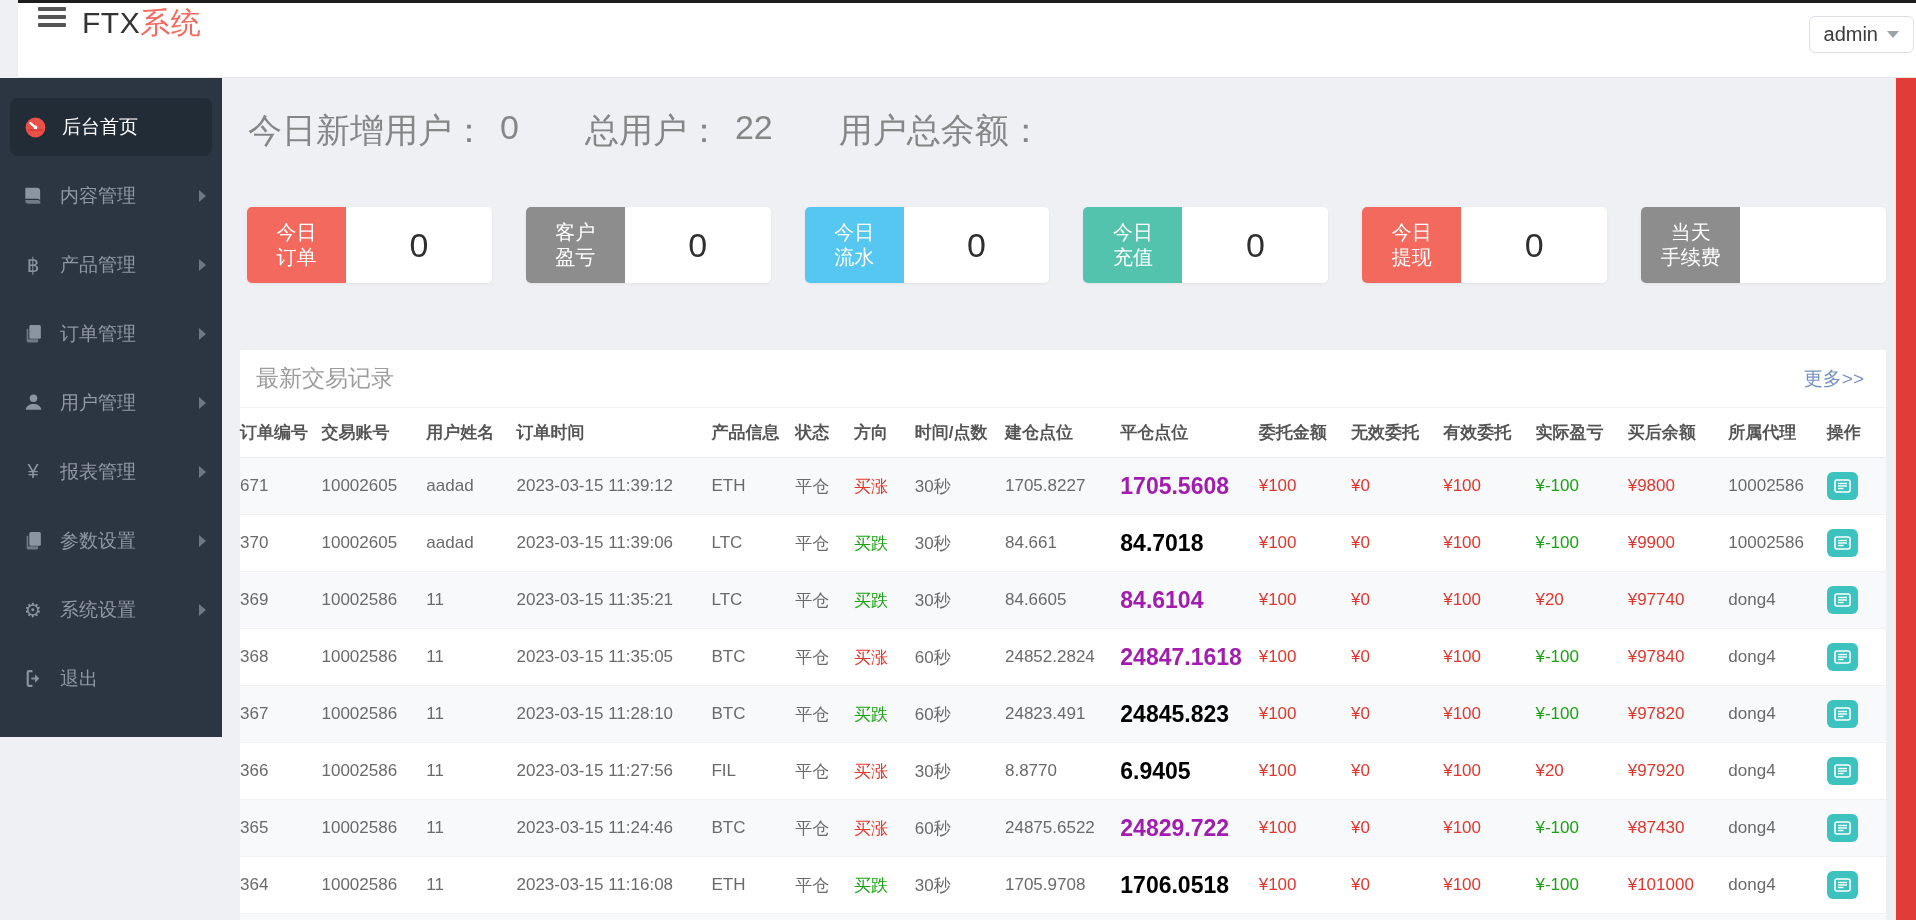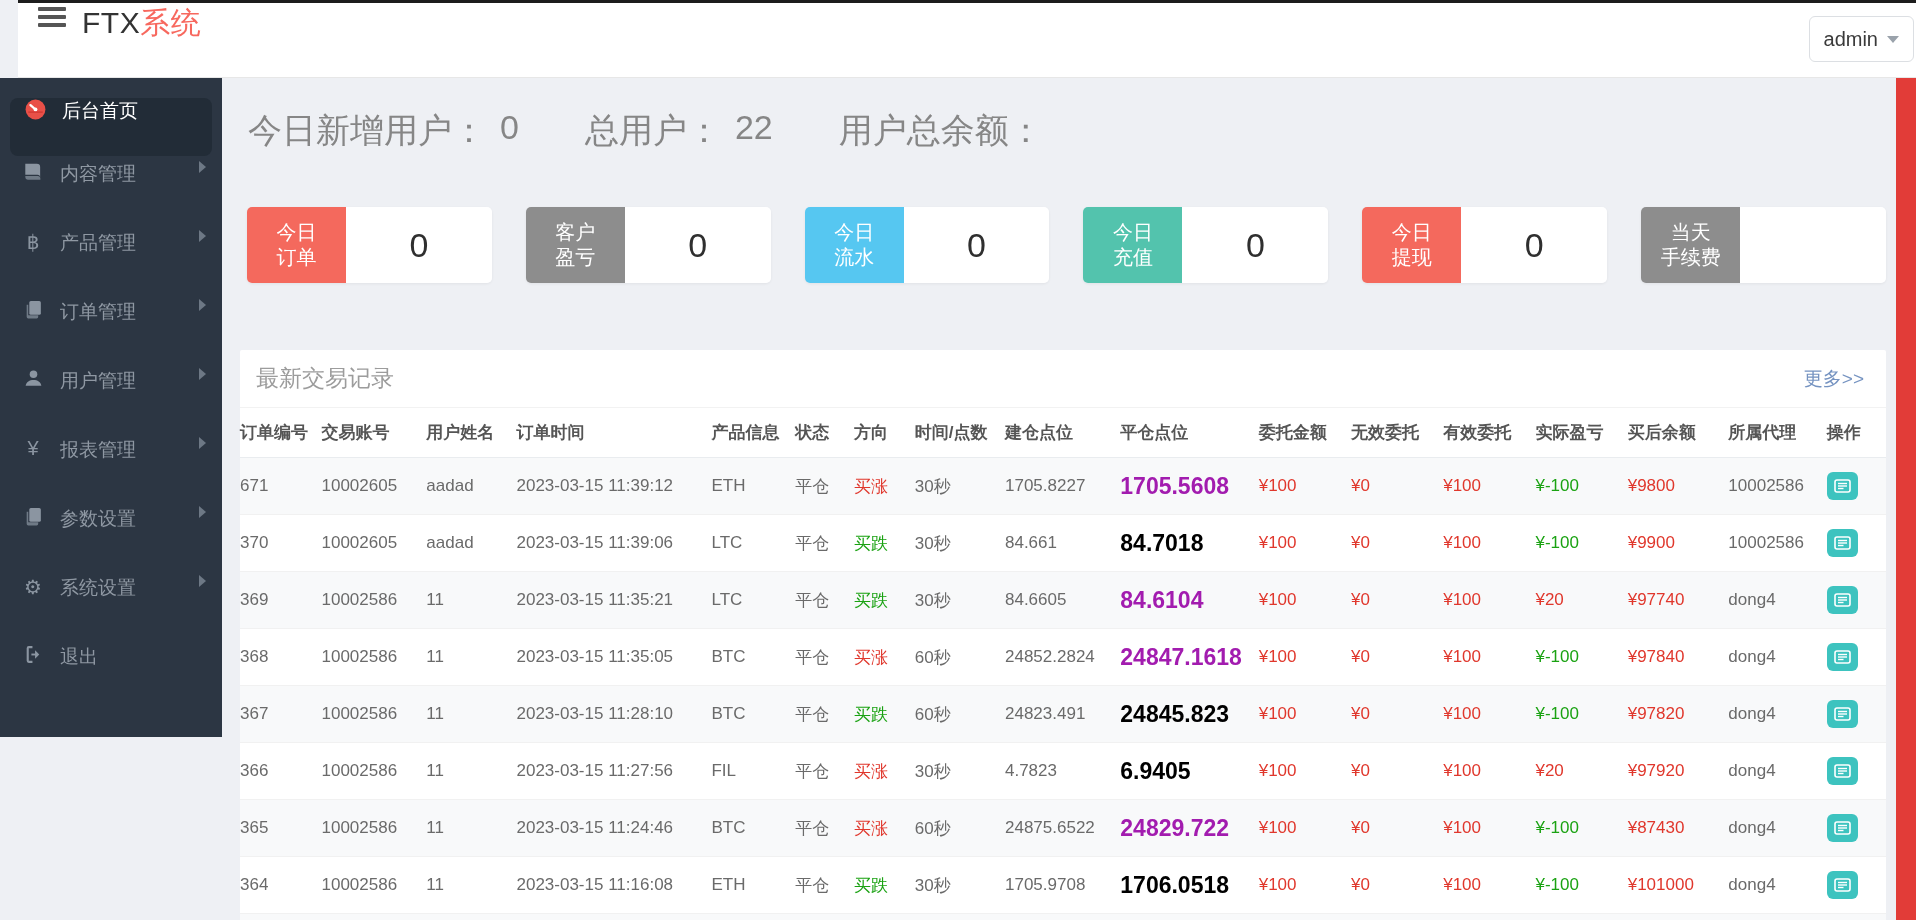--- a/index.html
+++ b/index.html
@@ -13,35 +13,35 @@
     position:absolute; top:0; left:18px; width:1916px; height:78px;
     background:#fff; border-top:3px solid #1d1d1d; border-bottom:1px solid #e7e7e7;
     display:flex; align-items:flex-start; z-index:5;
   }
   .hamburger { margin-left:20px; width:28px; cursor:pointer; }
   .hamburger span { display:block; height:4px; background:#555; margin:4px 0; border-radius:1px; }
   .brand { margin-left:16px; font-size:30px; letter-spacing:0.5px; }
   .brand .b1 { color:#333; }
   .brand .b2 { color:#f7685e; }
   .user-menu {
-    position:absolute; right:20px; top:13px; height:46px; min-width:82px;
+    position:absolute; right:20px; top:13px; height:37px; min-width:82px;
     border:1px solid #dcdfe3; border-radius:6px; background:#fff;
     display:flex; align-items:center; justify-content:center; gap:9px;
     padding:16px 14px; font-size:20px; color:#3a3a3a; cursor:pointer;
   }
   .caret-down { width:0; height:0; border-left:6px solid transparent; border-right:6px solid transparent; border-top:7px solid #9aa2ab; }
   
   .red-strip { position:absolute; top:78px; right:0; width:20px; height:842px; background:#e23c38; z-index:6; }
   
   .sidebar {
     position:absolute; top:78px; left:0; width:222px; height:659px;
     background:#2c3643; padding-top:20px;
   }
   .side-item {
-    height:69px; display:flex; align-items:flex-start; padding:0 16px 0 20px;
+    height:69px; display:flex; align-items:center; padding:0 16px 0 20px;
     color:#8f98a3; font-size:19px; cursor:pointer; position:relative;
   }
   .side-item.active {
     background:#222c37; border-radius:8px; margin:0 10px 5px 10px;
     height:58px; padding:0 10px 0 12px; color:#fff;
   }
   .s-icon { width:26px; display:inline-flex; justify-content:center; margin-right:14px; font-size:20px; color:#8b95a1; }
   .s-icon svg { display:block; }
   .s-label { flex:1; }
   .chev { width:0; height:0; border-top:6px solid transparent; border-bottom:6px solid transparent; border-left:7px solid #6d7885; }
@@ -425,21 +425,21 @@
           </tr>
           <tr>
             <td>366</td>
             <td>10002586</td>
             <td>11</td>
             <td>2023-03-15 11:27:56</td>
             <td>FIL</td>
             <td>平仓</td>
             <td class="red">买涨</td>
             <td>30秒</td>
-            <td>4.7823</td>
+            <td>8.8770</td>
             <td class="close red">6.9405</td>
             <td class="red">¥100</td>
             <td class="red">¥0</td>
             <td class="red">¥100</td>
             <td class="red">¥20</td>
             <td class="red">¥97920</td>
             <td>dong4</td>
             <td><button class="act-btn">
                 <svg width="17" height="14" viewBox="0 0 17 14">
                   <rect x="1" y="1" width="15" height="12" rx="2" fill="none" stroke="#fff" stroke-width="1.6"></rect>

